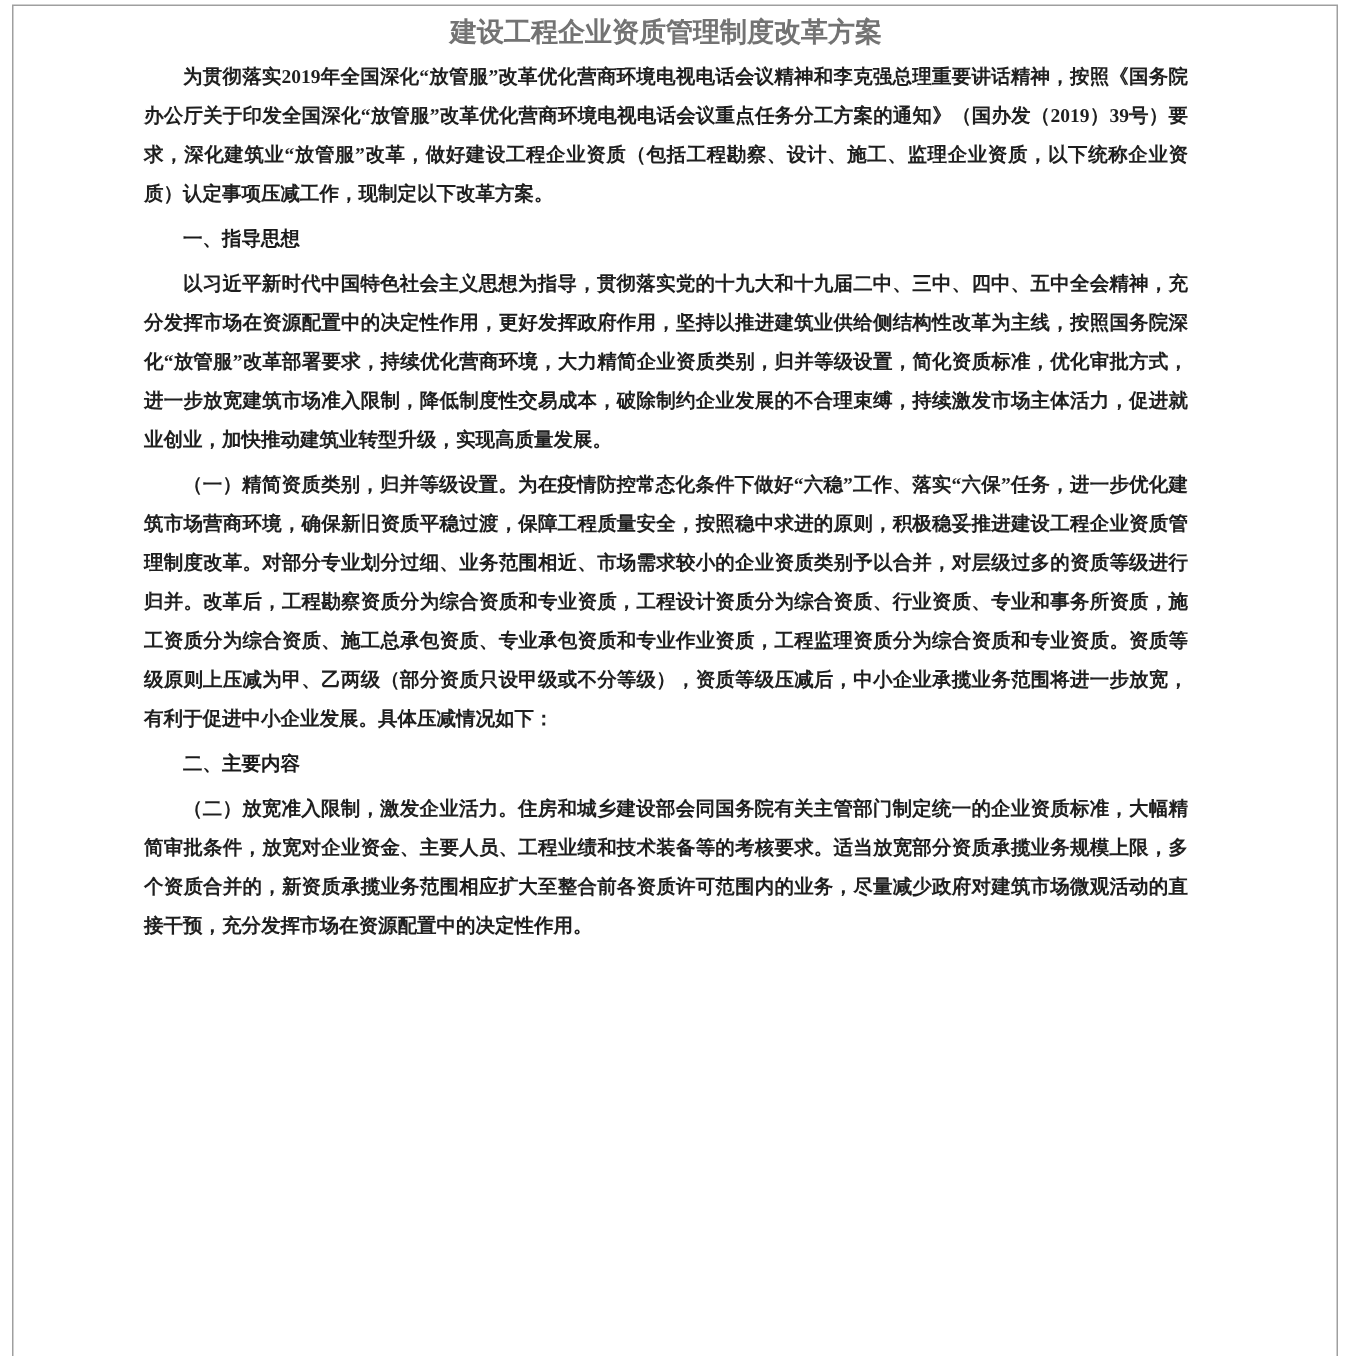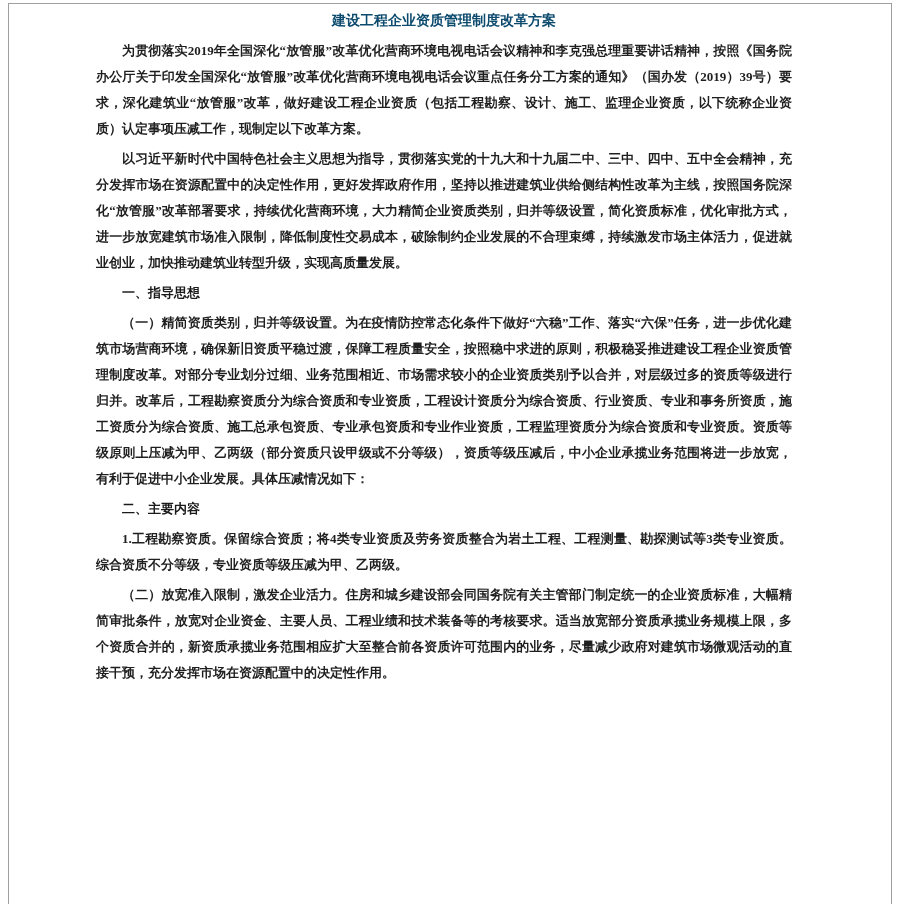--- a/index.html
+++ b/index.html
@@ -21,26 +21,26 @@
     width: 884px;
     height: 1150px;
     box-sizing: border-box;
     background: #ffffff;
     border: 1px solid #9f9f9f;
   }
   .content {
     padding: 4px 99px 0 87px;
   }
   .doc-title {
-    font-size: 14px;
+    font-size: 18px;
     font-weight: bold;
     text-align: center;
     line-height: 26px;
     margin: 0 0 4px 0;
-    color: #0c4a6e;
+    color: #737373;
   }
   p.block {
     font-size: 13px;
     line-height: 26px;
     margin: 4px 0;
     text-indent: 2em;
     text-align: justify;
     color: #1f1f1f;
     word-break: break-all;
     font-weight: bold;
@@ -50,21 +50,20 @@
   }
 </style>
 </head>
 <body>
 
 <div class="page">
   <div class="content">
     <h1 class="doc-title">建设工程企业资质管理制度改革方案</h1>
     <div id="doc-body">
         <p class="block">为贯彻落实2019年全国深化“放管服”改革优化营商环境电视电话会议精神和李克强总理重要讲话精神，按照《国务院办公厅关于印发全国深化“放管服”改革优化营商环境电视电话会议重点任务分工方案的通知》（国办发（2019）39号）要求，深化建筑业“放管服”改革，做好建设工程企业资质（包括工程勘察、设计、施工、监理企业资质，以下统称企业资质）认定事项压减工作，现制定以下改革方案。</p>
+        <p class="block heading">一、指导思想</p>
         <p class="block">以习近平新时代中国特色社会主义思想为指导，贯彻落实党的十九大和十九届二中、三中、四中、五中全会精神，充分发挥市场在资源配置中的决定性作用，更好发挥政府作用，坚持以推进建筑业供给侧结构性改革为主线，按照国务院深化“放管服”改革部署要求，持续优化营商环境，大力精简企业资质类别，归并等级设置，简化资质标准，优化审批方式，进一步放宽建筑市场准入限制，降低制度性交易成本，破除制约企业发展的不合理束缚，持续激发市场主体活力，促进就业创业，加快推动建筑业转型升级，实现高质量发展。</p>
-        <p class="block heading">一、指导思想</p>
         <p class="block">（一）精简资质类别，归并等级设置。为在疫情防控常态化条件下做好“六稳”工作、落实“六保”任务，进一步优化建筑市场营商环境，确保新旧资质平稳过渡，保障工程质量安全，按照稳中求进的原则，积极稳妥推进建设工程企业资质管理制度改革。对部分专业划分过细、业务范围相近、市场需求较小的企业资质类别予以合并，对层级过多的资质等级进行归并。改革后，工程勘察资质分为综合资质和专业资质，工程设计资质分为综合资质、行业资质、专业和事务所资质，施工资质分为综合资质、施工总承包资质、专业承包资质和专业作业资质，工程监理资质分为综合资质和专业资质。资质等级原则上压减为甲、乙两级（部分资质只设甲级或不分等级），资质等级压减后，中小企业承揽业务范围将进一步放宽，有利于促进中小企业发展。具体压减情况如下：</p>
         <p class="block heading">二、主要内容</p>
-        <p class="block">1.工程勘察资质。保留综合资质；将4类专业资质及劳务资质整合为岩土工程、工程测量、勘探测试等3类专业资质。综合资质不分等级，专业资质等级压减为甲、乙两级。</p>
         <p class="block">（二）放宽准入限制，激发企业活力。住房和城乡建设部会同国务院有关主管部门制定统一的企业资质标准，大幅精简审批条件，放宽对企业资金、主要人员、工程业绩和技术装备等的考核要求。适当放宽部分资质承揽业务规模上限，多个资质合并的，新资质承揽业务范围相应扩大至整合前各资质许可范围内的业务，尽量减少政府对建筑市场微观活动的直接干预，充分发挥市场在资源配置中的决定性作用。</p>
       </div>
   </div>
 </div>
 
 </body></html>

